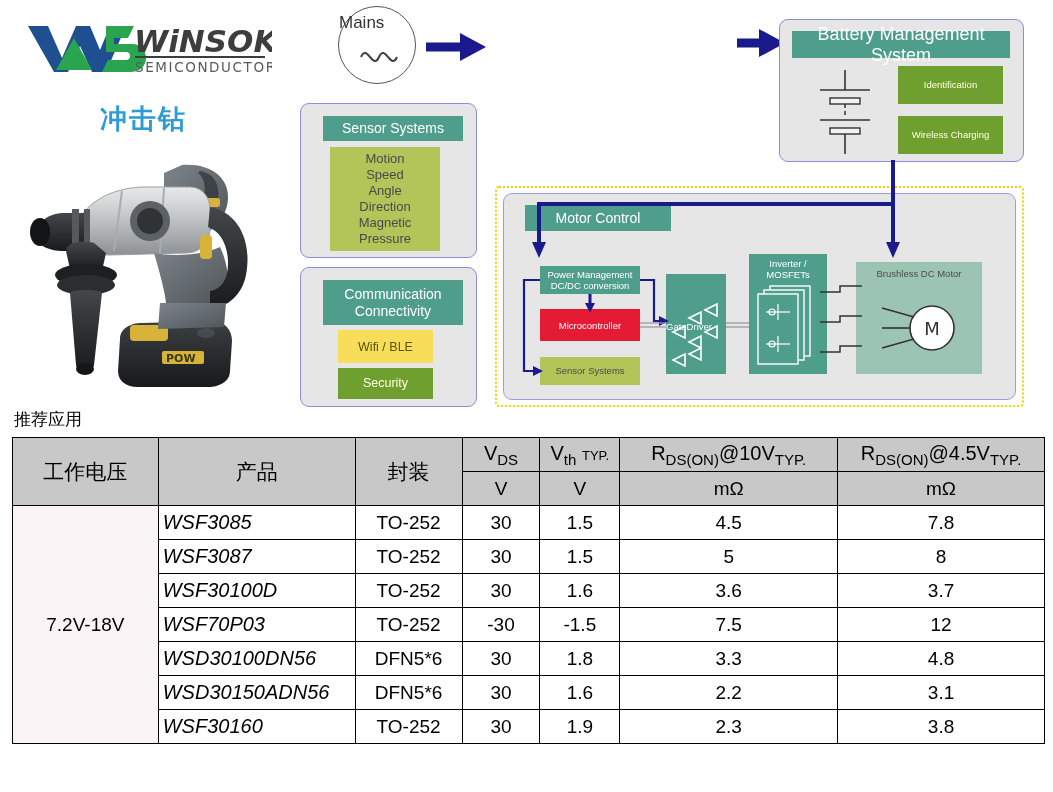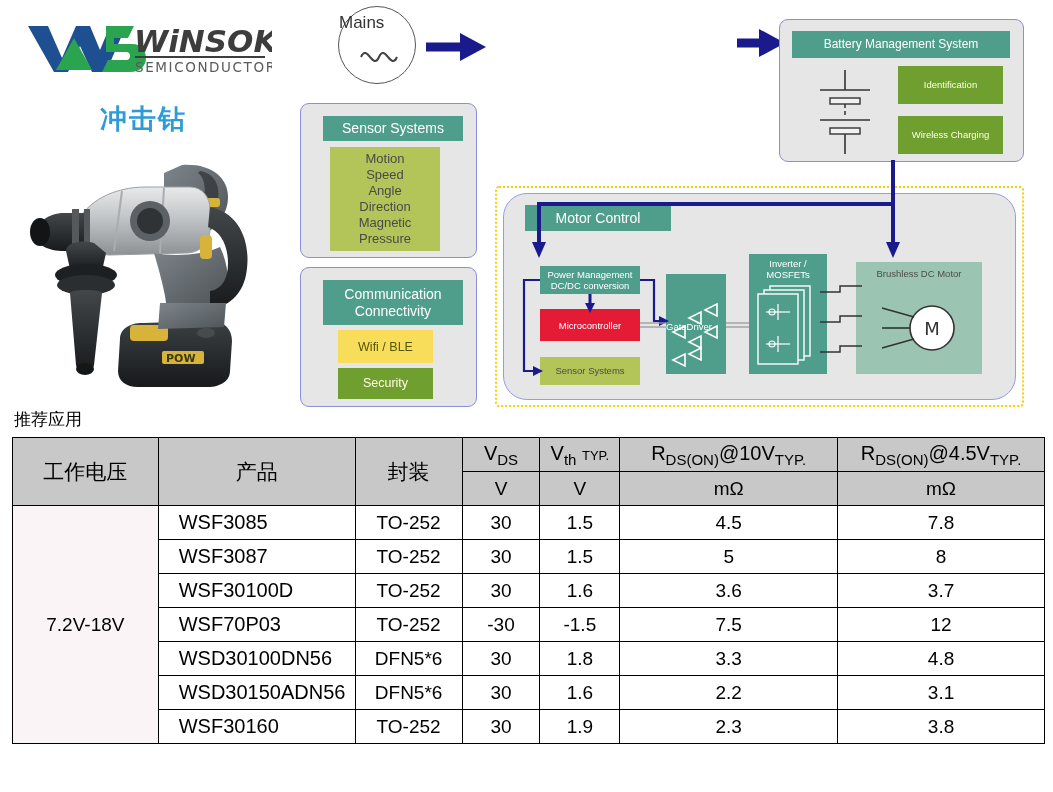--- a/index.html
+++ b/index.html
@@ -140,21 +140,21 @@
     text-align:center;
     vertical-align:middle;
     font-weight:normal;
     font-size:19px;
     padding:0;
     height:34px;
   }
   #spec-table thead td { background:#c8c8c8; }
   #spec-table .cn { font-family:"DejaVu Sans", sans-serif; font-size:21px; }
   #spec-table .volt-cell { background:#faf4f7; font-size:19px; }
-  #spec-table .prod { text-align:left; padding-left:20px; font-size:20px; }
+  #spec-table .prod { text-align:left; padding-left:4px; font-size:20px;font-style:italic; }
   #spec-table .sym { font-size:20px; }
   #spec-table .sym sub { font-size:15px; }
   #spec-table .sym .sm { font-size:13px; }
   .col-volt { width:146px; }
   .col-prod { width:197px; }
   .col-pkg  { width:107px; }
   .col-vds  { width:78px; }
   .col-vth  { width:80px; }
   .col-r10  { width:218px; }
   .col-r45  { width:207px; }
@@ -258,21 +258,21 @@
     <path d="M36 3 L62 17 L36 31 Z" fill="#1a1a8c"></path>
   </svg>
 
 
   <svg style="position:absolute;left:737px;top:26px;" width="50" height="34">
     <path d="M0 17 L26 17" stroke="#1a1a8c" stroke-width="9" fill="none"></path>
     <path d="M22 3 L48 17 L22 31 Z" fill="#1a1a8c"></path>
   </svg>
 
   <div class="panel" style="left:779px; top:19px; width:245px; height:143px;">
-    <div class="hdr" style="left:12px; top:11px; width:218px; height:27px; font-size:12px;">Battery Management System</div>
+    <div class="hdr" style="left:12px; top:11px; width:218px; height:27px; font-size:18px;">Battery Management System</div>
 
     <svg style="position:absolute;left:32px;top:48px;" width="66" height="88">
       <line x1="33" y1="2" x2="33" y2="22" stroke="#333" stroke-width="1.6"></line>
       <line x1="8" y1="22" x2="58" y2="22" stroke="#333" stroke-width="1.6"></line>
       <rect x="18" y="30" width="30" height="6" fill="#f2f2f2" stroke="#333" stroke-width="1.4"></rect>
       <line x1="33" y1="36" x2="33" y2="50" stroke="#333" stroke-width="1.5" stroke-dasharray="4 3"></line>
       <line x1="8" y1="52" x2="58" y2="52" stroke="#333" stroke-width="1.6"></line>
       <rect x="18" y="60" width="30" height="6" fill="#f2f2f2" stroke="#333" stroke-width="1.4"></rect>
       <line x1="33" y1="66" x2="33" y2="86" stroke="#333" stroke-width="1.6"></line>
     </svg>
@@ -296,21 +296,21 @@
     <div class="hdr" style="left:22px; top:12px; width:140px; height:45px; flex-direction:column;">
       <span>Communication</span>
       <span>Connectivity</span>
     </div>
     <div class="yellowbox" style="left:37px; top:62px; width:95px; height:33px;">Wifi / BLE</div>
     <div class="greenbox" style="left:37px; top:100px; width:95px; height:31px; font-size:12.5px;">Security</div>
   </div>
 
   <div class="dotted-zone" style="left:495px; top:186px; width:529px; height:221px;"></div>
 
-  <div class="inner-panel" style="left:503px; top:193px; width:513px; height:207px;border-radius:24px;">
+  <div class="inner-panel" style="left:503px; top:193px; width:513px; height:207px;">
     <div class="hdr" style="left:21px; top:11px; width:146px; height:26px;">Motor Control</div>
 
     <div class="tealbox" style="left:36px; top:72px; width:100px; height:28px; flex-direction:column; justify-content:center;">
       <span>Power Management</span>
       <span>DC/DC conversion</span>
     </div>
 
     <div class="redbox" style="left:36px; top:115px; width:100px; height:32px;">Microcontroller</div>
 
     <div class="olivebox" style="left:36px; top:163px; width:100px; height:28px; font-size:9.5px;">Sensor Systems</div>

